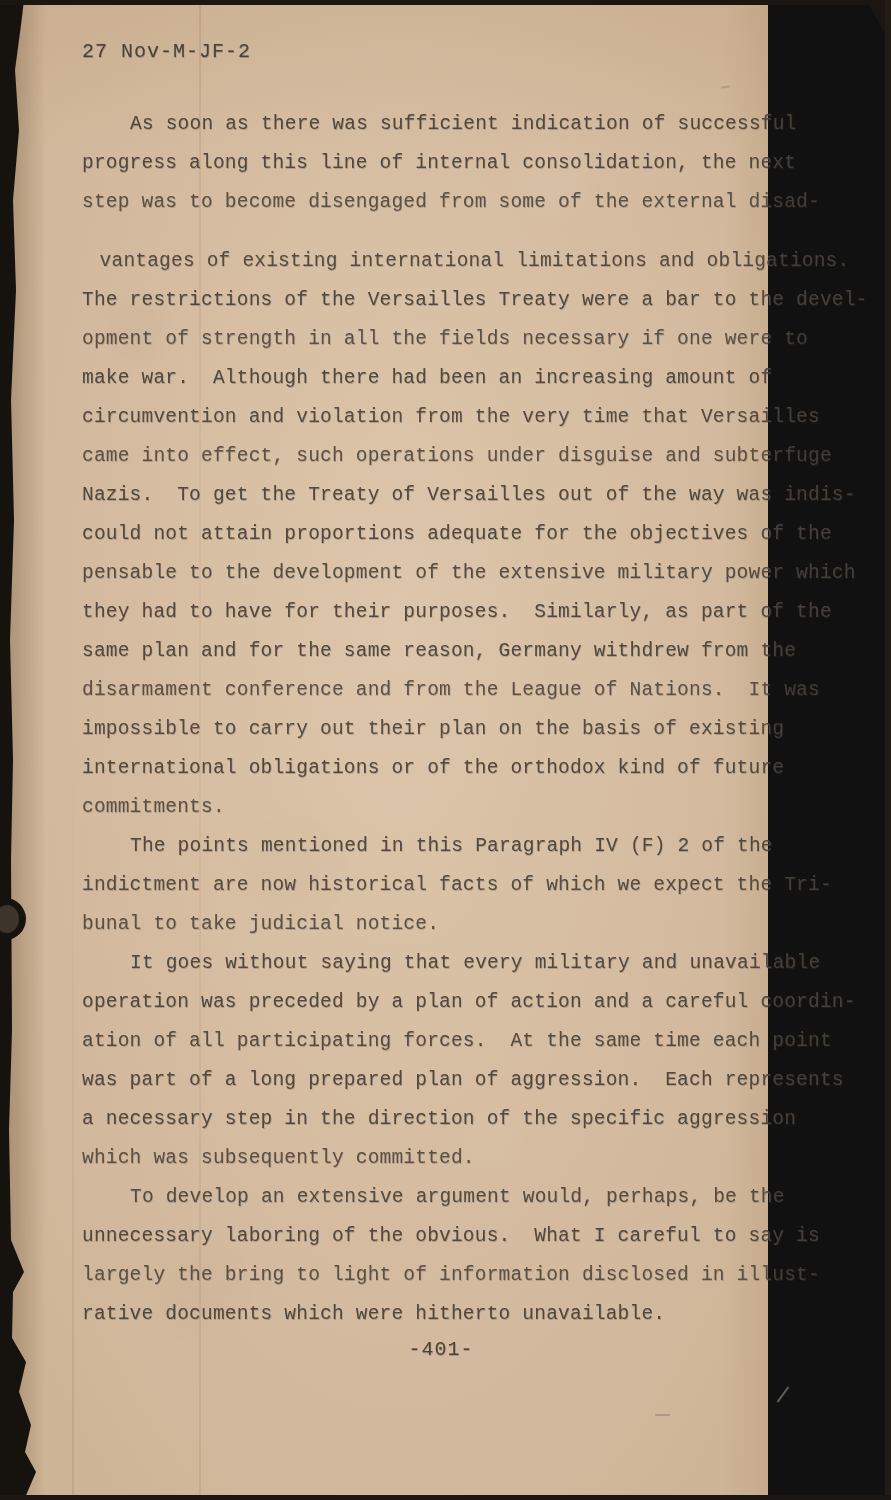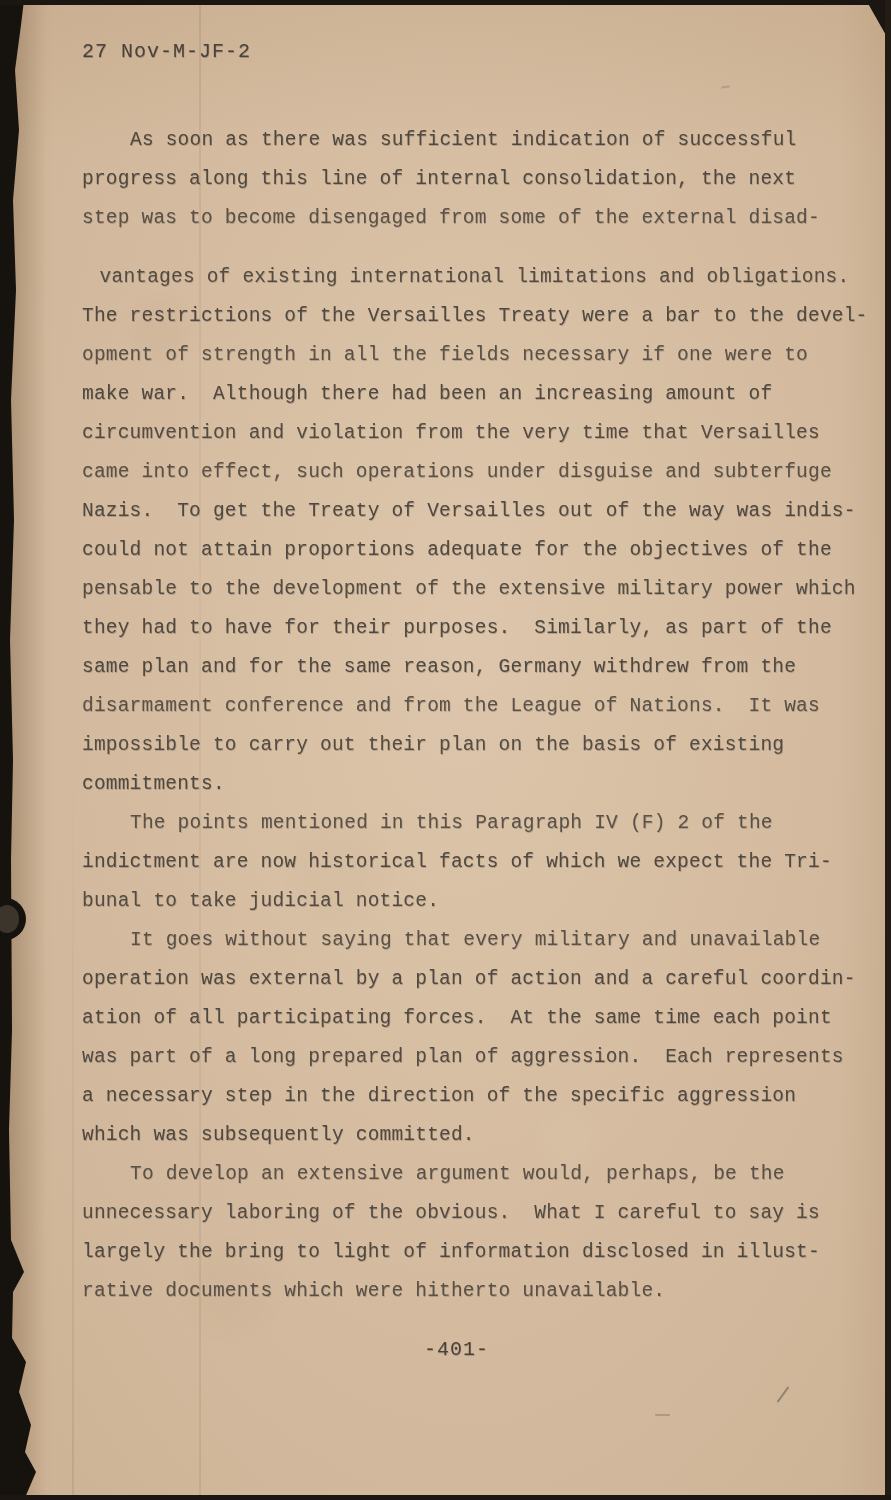--- a/index.html
+++ b/index.html
@@ -3,21 +3,21 @@
 <meta charset="utf-8">
 <style>
   :root{
     --paper:#d9c0a4;
     --ink:#4a423a;
     --edge:#16120d;
   }
   *{margin:0;padding:0;box-sizing:border-box;}
   html,body{width:891px;height:1500px;overflow:hidden;background:#111;}
   .page{
-    position:relative;width:891px;height:1500px;
+    position:relative;width:768px;height:1500px;
     background:
       linear-gradient(to bottom, rgba(150,110,70,0.10), rgba(150,110,70,0) 10%),
       linear-gradient(to right, rgba(120,85,50,0.14), rgba(120,85,50,0) 6%, rgba(120,85,50,0) 94%, rgba(120,85,50,0.10)),
       radial-gradient(ellipse at 52% 42%, rgba(255,248,235,0.10), rgba(130,95,60,0.12) 90%),
       var(--paper,#d9c0a4);
     font-family:"Liberation Mono","DejaVu Sans Mono",monospace;
     color:var(--ink,#4a423a);
   }
   
   .texture{
@@ -37,32 +37,32 @@
   .left-shadow{position:absolute;left:0;top:0;width:46px;height:1500px;
     background:linear-gradient(to right, rgba(90,65,40,.30), rgba(90,65,40,0));pointer-events:none;}
 
   .edges{position:absolute;inset:0;width:891px;height:1500px;pointer-events:none;}
 
   .header{
     position:absolute;left:82px;top:40px;
     font-size:20px;letter-spacing:1px;white-space:pre;
     text-shadow:0.6px 0.6px 0 rgba(74,66,58,.35);
   }
-  .text-column{position:absolute;left:82px;top:121px;width:785px;}
+  .text-column{position:absolute;left:82px;top:105px;width:785px;}
   .line{
     height:39px;line-height:39px;font-size:19.5px;letter-spacing:0.2px;
     white-space:pre;opacity:.95;
     text-shadow:0.6px 0.6px 0 rgba(74,66,58,.30);
   }
   .line:nth-child(3n){opacity:.88;}
   .line:nth-child(4n){opacity:.92;}
   .indent{padding-left:48px;}
   .gap-before{margin-top:20px;text-align:center;}
   .page-number{
-    position:absolute;left:393px;top:1338px;width:96px;text-align:right;
+    position:absolute;left:393px;top:1338px;width:96px;text-align:center;
     font-size:20px;letter-spacing:1px;white-space:pre;
     text-shadow:0.6px 0.6px 0 rgba(74,66,58,.3);
   }
   
   .pencil-slash{position:absolute;left:782px;top:1385px;width:2px;height:19px;
     background:#7d7365;opacity:.75;transform:rotate(36deg);border-radius:1px;}
   .pencil-dash{position:absolute;left:655px;top:1414px;width:15px;height:2px;
     background:#8d8174;opacity:.55;border-radius:1px;}
   .pencil-tick{position:absolute;left:721px;top:86px;width:9px;height:2px;
     background:#938778;opacity:.5;transform:rotate(-8deg);border-radius:1px;}
@@ -88,26 +88,27 @@
     <div class="line">make war.  Although there had been an increasing amount of</div>
     <div class="line">circumvention and violation from the very time that Versailles</div>
     <div class="line">came into effect, such operations under disguise and subterfuge</div>
     <div class="line">Nazis.  To get the Treaty of Versailles out of the way was indis-</div>
     <div class="line">could not attain proportions adequate for the objectives of the</div>
     <div class="line">pensable to the development of the extensive military power which</div>
     <div class="line">they had to have for their purposes.  Similarly, as part of the</div>
     <div class="line">same plan and for the same reason, Germany withdrew from the</div>
     <div class="line">disarmament conference and from the League of Nations.  It was</div>
     <div class="line">impossible to carry out their plan on the basis of existing</div>
+    <div class="line">international obligations or of the orthodox kind of future</div>
     <div class="line">commitments.</div>
     <div class="line indent">The points mentioned in this Paragraph IV (F) 2 of the</div>
     <div class="line">indictment are now historical facts of which we expect the Tri-</div>
     <div class="line">bunal to take judicial notice.</div>
     <div class="line indent">It goes without saying that every military and unavailable</div>
-    <div class="line">operation was external by a plan of action and a careful coordin-</div>
+    <div class="line">operation was preceded by a plan of action and a careful coordin-</div>
     <div class="line">ation of all participating forces.  At the same time each point</div>
     <div class="line">was part of a long prepared plan of aggression.  Each represents</div>
     <div class="line">a necessary step in the direction of the specific aggression</div>
     <div class="line">which was subsequently committed.</div>
     <div class="line indent">To develop an extensive argument would, perhaps, be the</div>
     <div class="line">unnecessary laboring of the obvious.  What I careful to say is</div>
     <div class="line">largely the bring to light of information disclosed in illust-</div>
     <div class="line">rative documents which were hitherto unavailable.</div>
   </div>
 

